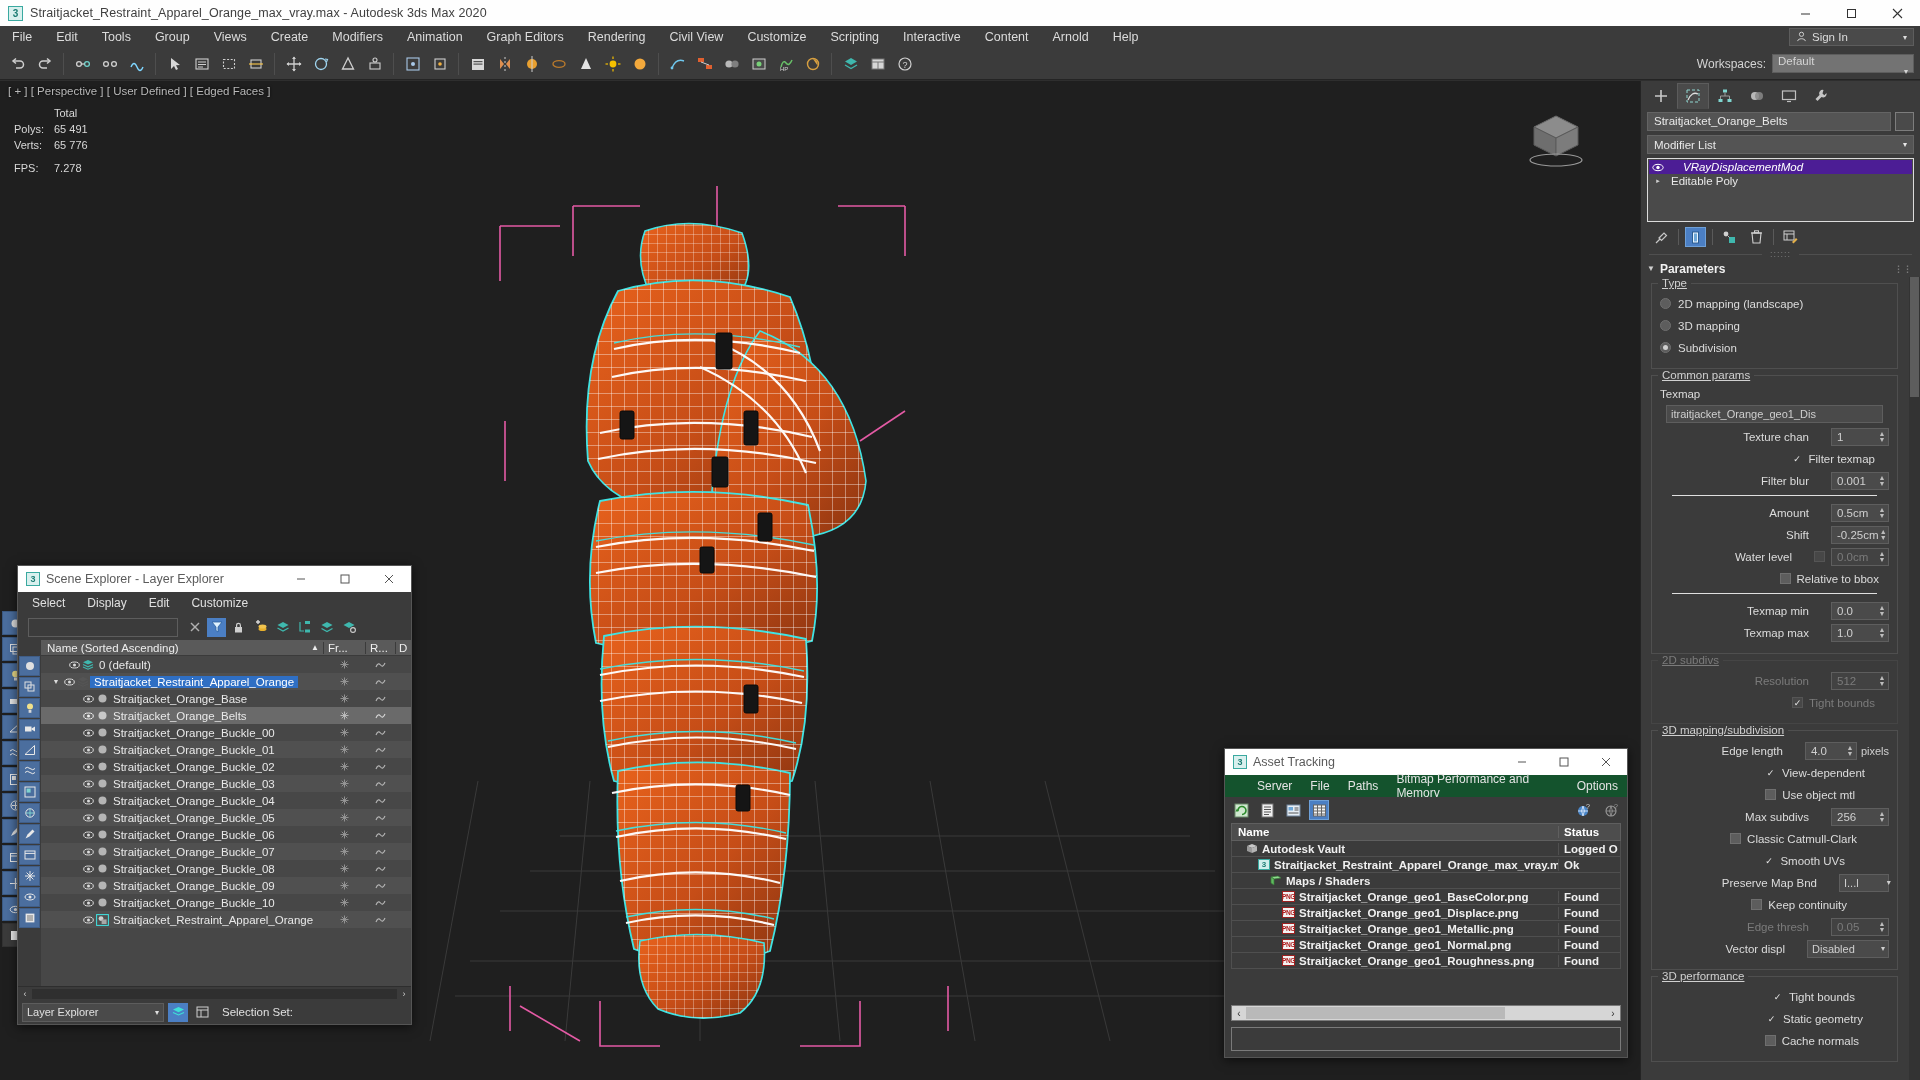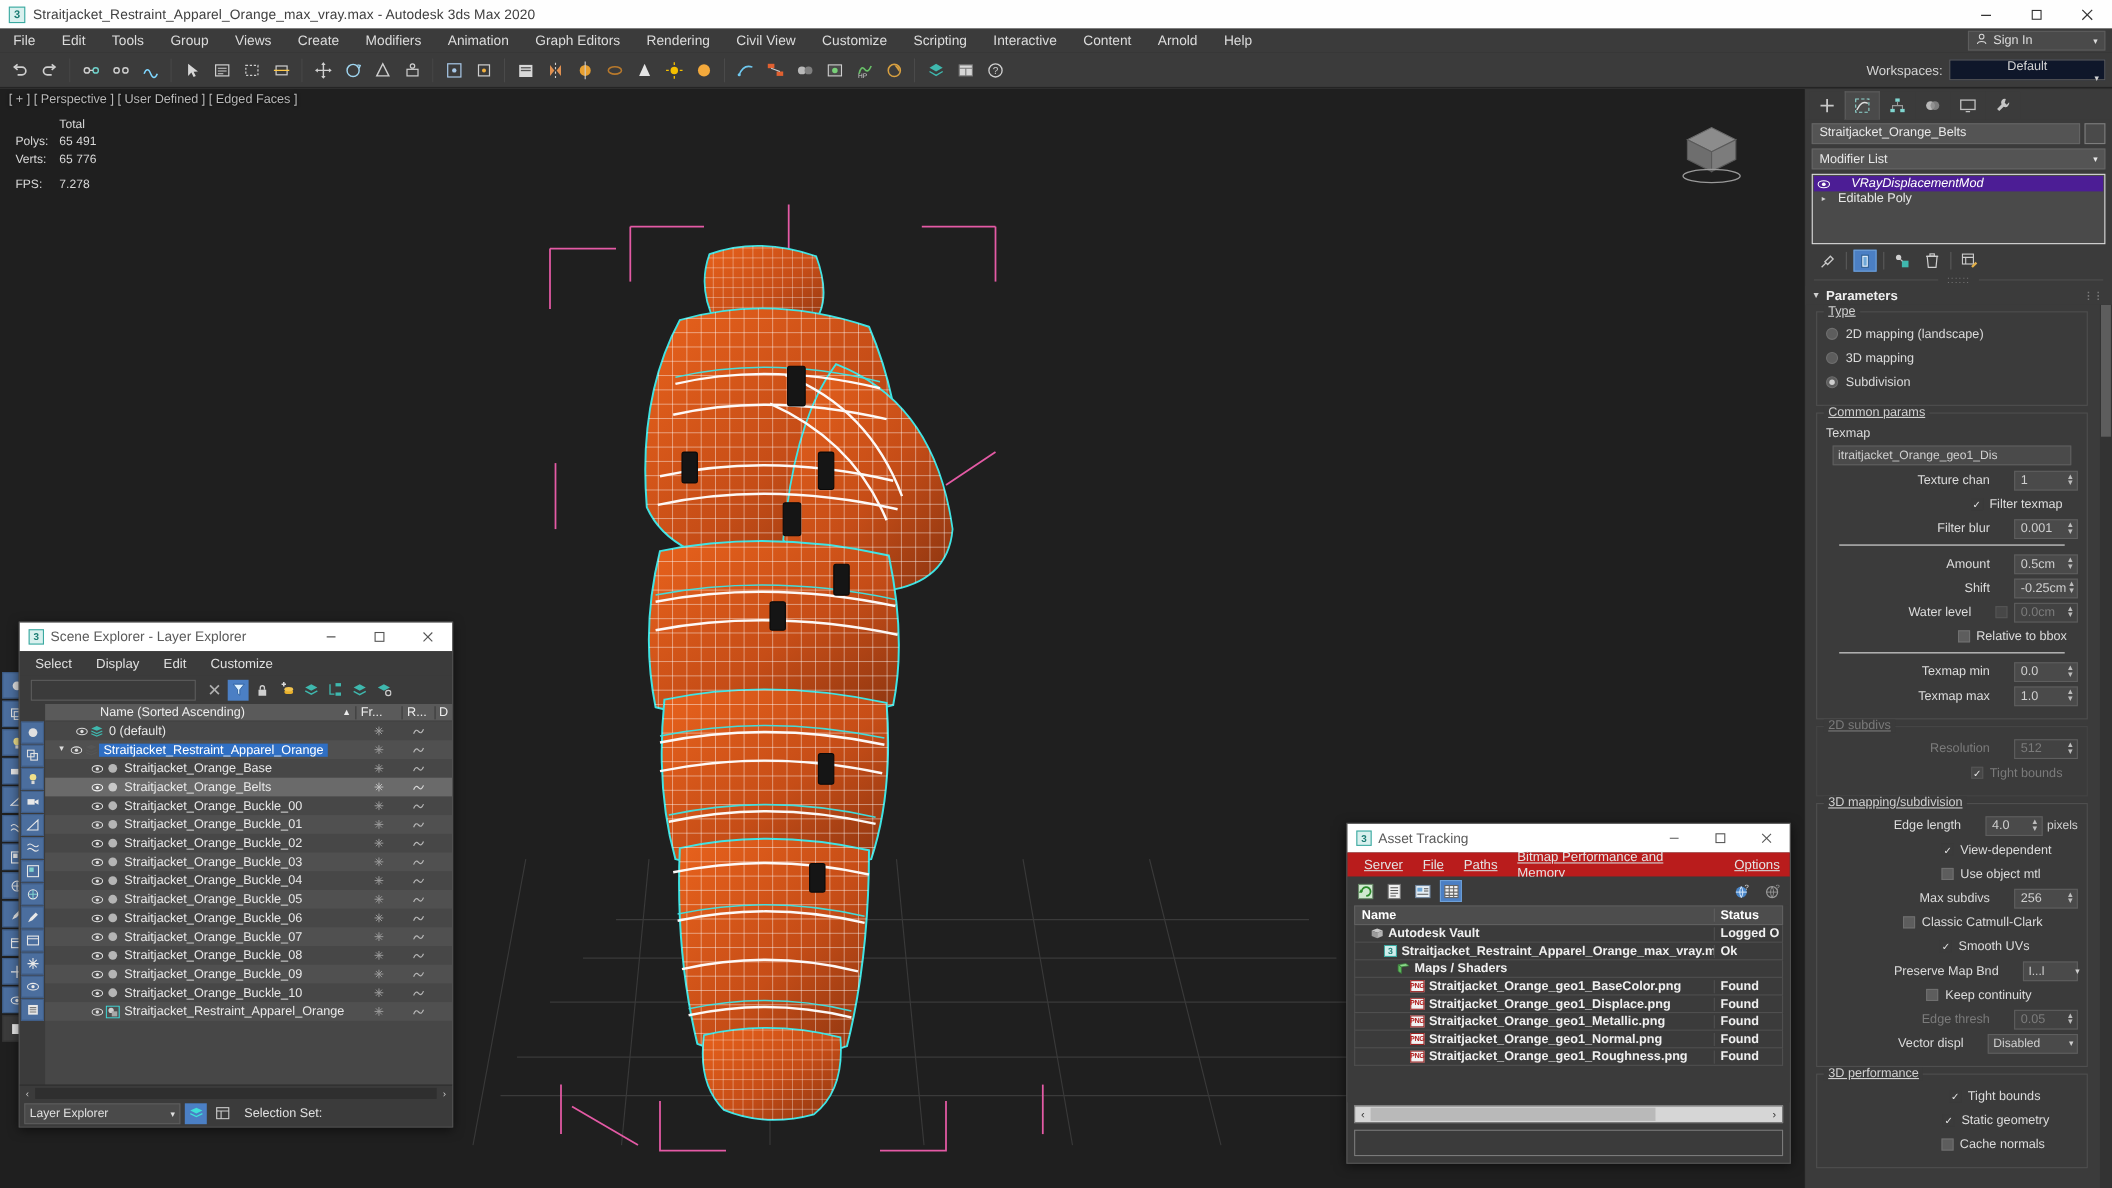--- a/index.html
+++ b/index.html
@@ -60,22 +60,22 @@
   }
   .tb-tool {
     width: 27px; height: 27px; margin: 0 0px;
     display: flex; align-items: center; justify-content: center;
     border: 1px solid transparent; border-radius: 2px;
   }
   .tb-sep { width: 1px; height: 22px; background: #2a2a2a; margin: 0 5px; border-right: 1px solid #4e4e4e; }
   .ws-right { margin-left: auto; display: flex; align-items: center; gap: 6px; padding-right: 6px; }
   .ws-label { font-size: 12px; color: #d4d4d4; }
   .ws-combo {
-    background: #0f172a; border: 1px solid #5d5d5d; height: 19px; min-width: 142px;
-    display: flex; align-items: center; padding: 0 5px; font-size: 11.5px; flex-direction: column;
+    background: #737373; border: 1px solid #5d5d5d; height: 19px; min-width: 142px;
+    display: flex; align-items: flex-start; padding: 0 5px; font-size: 11.5px; flex-direction: column;
   }
   .ws-combo .caret { margin-left: auto; font-size: 8px; }
 
   
   .viewport {
     position: absolute; top: 81px; left: 0; width: 1640px; height: 999px;
     background: #1f1f1f; overflow: hidden;
   }
   .vp-label {
     position: absolute; top: 4px; left: 8px; font-size: 11.5px; color: #b9b9b9;
@@ -185,21 +185,21 @@
     display: flex; flex-direction: column;
   }
   .at-title { height: 26px; background:#fff; display:flex; align-items:center; flex:none; }
   .at-title .ic {
     width: 14px; height: 14px; margin: 0 6px 0 8px; background:#d9f0ee; border:1px solid #3aa9a0;
     color:#1b7c73; font-size:9px; font-weight:bold; display:flex; align-items:center; justify-content:center;
   }
   .at-title .t { color:#5b5b5b; font-size:12.5px; }
   .at-title .wbtns { margin-left:auto; display:flex; }
   .at-title .wb { width: 42px; height:26px; display:flex; align-items:center; justify-content:center; color:#444; }
-  .at-menu { height: 22px; display:flex; align-items:center; background:#b91c1c; flex:none; padding-left: 6px; text-decoration: underline; }
+  .at-menu { height: 22px; display:flex; align-items:center; background:#14532d; flex:none; padding-left: 23px; }
   .at-menu .mi { padding: 0 9px; font-size: 12px; color: #e4e4e4; }
   .at-tools { height: 26px; display:flex; align-items:center; background:#3b3b3b; flex:none; padding: 0 6px; gap: 6px; }
   .at-tools .ti { width: 20px; height: 20px; display:flex; align-items:center; justify-content:center; }
   .at-tools .ti.on { background:#4b7fc4; border:1px solid #6ea0d8; }
   .at-tools .right { margin-left:auto; display:flex; gap:8px; }
   .at-list { flex:1; background:#3b3b3b; overflow:hidden; padding: 0 6px; }
   .at-hdr {
     height: 18px; background:#4d4d4d; display:flex; align-items:center;
     font-size:11.5px; color:#fff; font-weight:bold; border:1px solid #5f5f5f;
   }
@@ -979,21 +979,21 @@
               <rect x="1.6" y="1.6" width="8.8" height="8.8" fill="#e8e8e8"></rect>
               <line x1="3" y1="4" x2="9" y2="4" stroke="#777"></line>
               <line x1="3" y1="6" x2="9" y2="6" stroke="#777"></line>
               <line x1="3" y1="8" x2="9" y2="8" stroke="#777"></line>
             </svg>
           </div>
       </div>
 
       <div class="se-list">
         <div class="se-hdr">
-          <div class="c1" style="display:flex;align-items:center;margin-left:44px;">
+          <div class="c1" style="display:flex;align-items:center;">
             <span>Name (Sorted Ascending)</span>
             <span class="sortarrow" style="margin-left:auto">▲</span>
           </div>
           <div class="c2">Fr...</div>
           <div class="c3">R...</div>
           <div class="c4">D</div>
         </div>
 
         <div class="se-row">
           <span class="indent" style="width:26px"></span>

